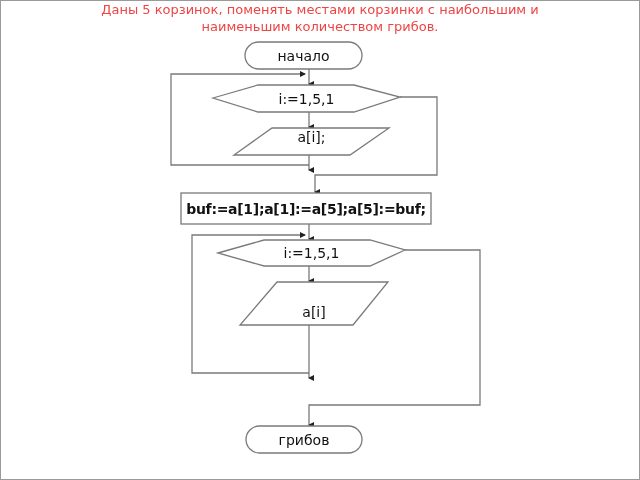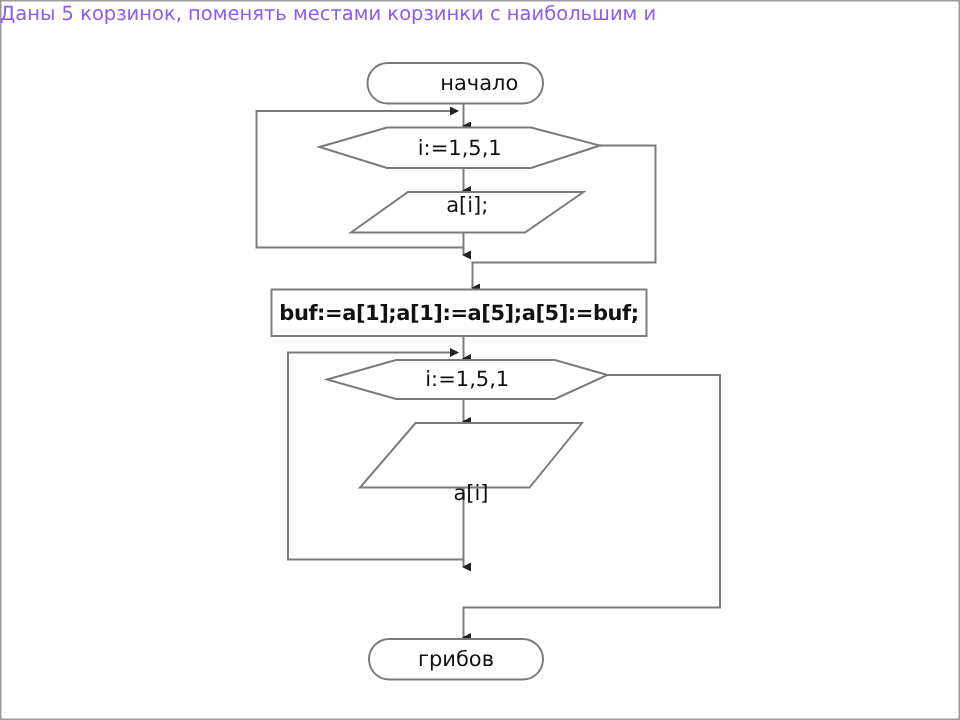--- a/index.html
+++ b/index.html
@@ -3,37 +3,38 @@
 <meta charset="utf-8">
 <style>
   html, body { margin: 0; padding: 0; background: #ffffff; }
   body { width: 640px; height: 480px; position: relative; overflow: hidden; }
   .frame {
     position: absolute; left: 0; top: 0; width: 638px; height: 478px;
     border: 1px solid #9a9a9a; background: #ffffff;
   }
   .title {
     position: absolute; left: 0; top: 1px; width: 640px;
-    text-align: left; font-family: "DejaVu Sans", sans-serif;
-    font-size: 13px; line-height: 17px; color: #8b5cf6;
+    text-align: center; font-family: "DejaVu Sans", sans-serif;
+    font-size: 13px; line-height: 17px; color: #ef4444;
   }
   svg { position: absolute; left: 0; top: 0; }
   .lbl {
     position: absolute; font-family: "DejaVu Sans", sans-serif;
     font-size: 14px; color: #111; text-align: center; white-space: nowrap;
     display: flex; align-items: center; justify-content: center;
   }
 </style>
 </head>
 <body>
 
 <div class="frame"></div>
 
 <div class="title">
   <div>Даны 5 корзинок, поменять местами корзинки с наибольшим и</div>
+  <div>наименьшим количеством грибов.</div>
 </div>
 
 <svg width="640" height="480" viewBox="0 0 640 480">
   <defs>
     <marker id="arr" markerWidth="6" markerHeight="6" refX="3" refY="5" orient="auto" markerUnits="userSpaceOnUse">
       <path d="M0,0 L6,0 L3,6 Z" fill="#222"></path>
     </marker>
     <marker id="arrR" markerWidth="6" markerHeight="6" refX="5" refY="3" orient="auto" markerUnits="userSpaceOnUse">
       <path d="M0,0 L6,3 L0,6 Z" fill="#222"></path>
     </marker>
@@ -67,19 +68,19 @@
 
     <line x1="309" y1="325" x2="309" y2="378" marker-end="url(#arr)"></line>
     <polyline points="309,373 192,373 192,235 305,235" marker-end="url(#arrR)"></polyline>
 
     <polyline points="405,250 480,250 480,405 309,405 309,425" marker-end="url(#arr)"></polyline>
 
     <rect x="246" y="426" width="116" height="27" rx="13.5" ry="13.5" fill="#fff"></rect>
   </g>
 </svg>
 
-<div class="lbl" style="left:245px;top:42px;width:117px;height:27px;padding-left:16px;">начало</div>
+<div class="lbl" style="left:245px;top:42px;width:117px;height:27px;">начало</div>
 <div class="lbl" style="left:213px;top:85px;width:187px;height:27px;">i:=1,5,1</div>
 <div class="lbl" style="left:234px;top:128px;width:155px;height:17px;">a[i];</div>
 <div class="lbl" style="left:179px;top:193px;width:254px;height:31px;letter-spacing:-0.3px;font-weight:bold;">buf:=a[1];a[1]:=a[5];a[5]:=buf;</div>
 <div class="lbl" style="left:218px;top:240px;width:187px;height:26px;">i:=1,5,1</div>
-<div class="lbl" style="left:240px;top:282px;width:148px;height:60px;margin-top:17px;">a[i]</div>
+<div class="lbl" style="left:240px;top:282px;width:148px;height:60px;">a[i]</div>
 <div class="lbl" style="left:246px;top:426px;width:116px;height:27px;">грибов</div>
 
 </body></html>

